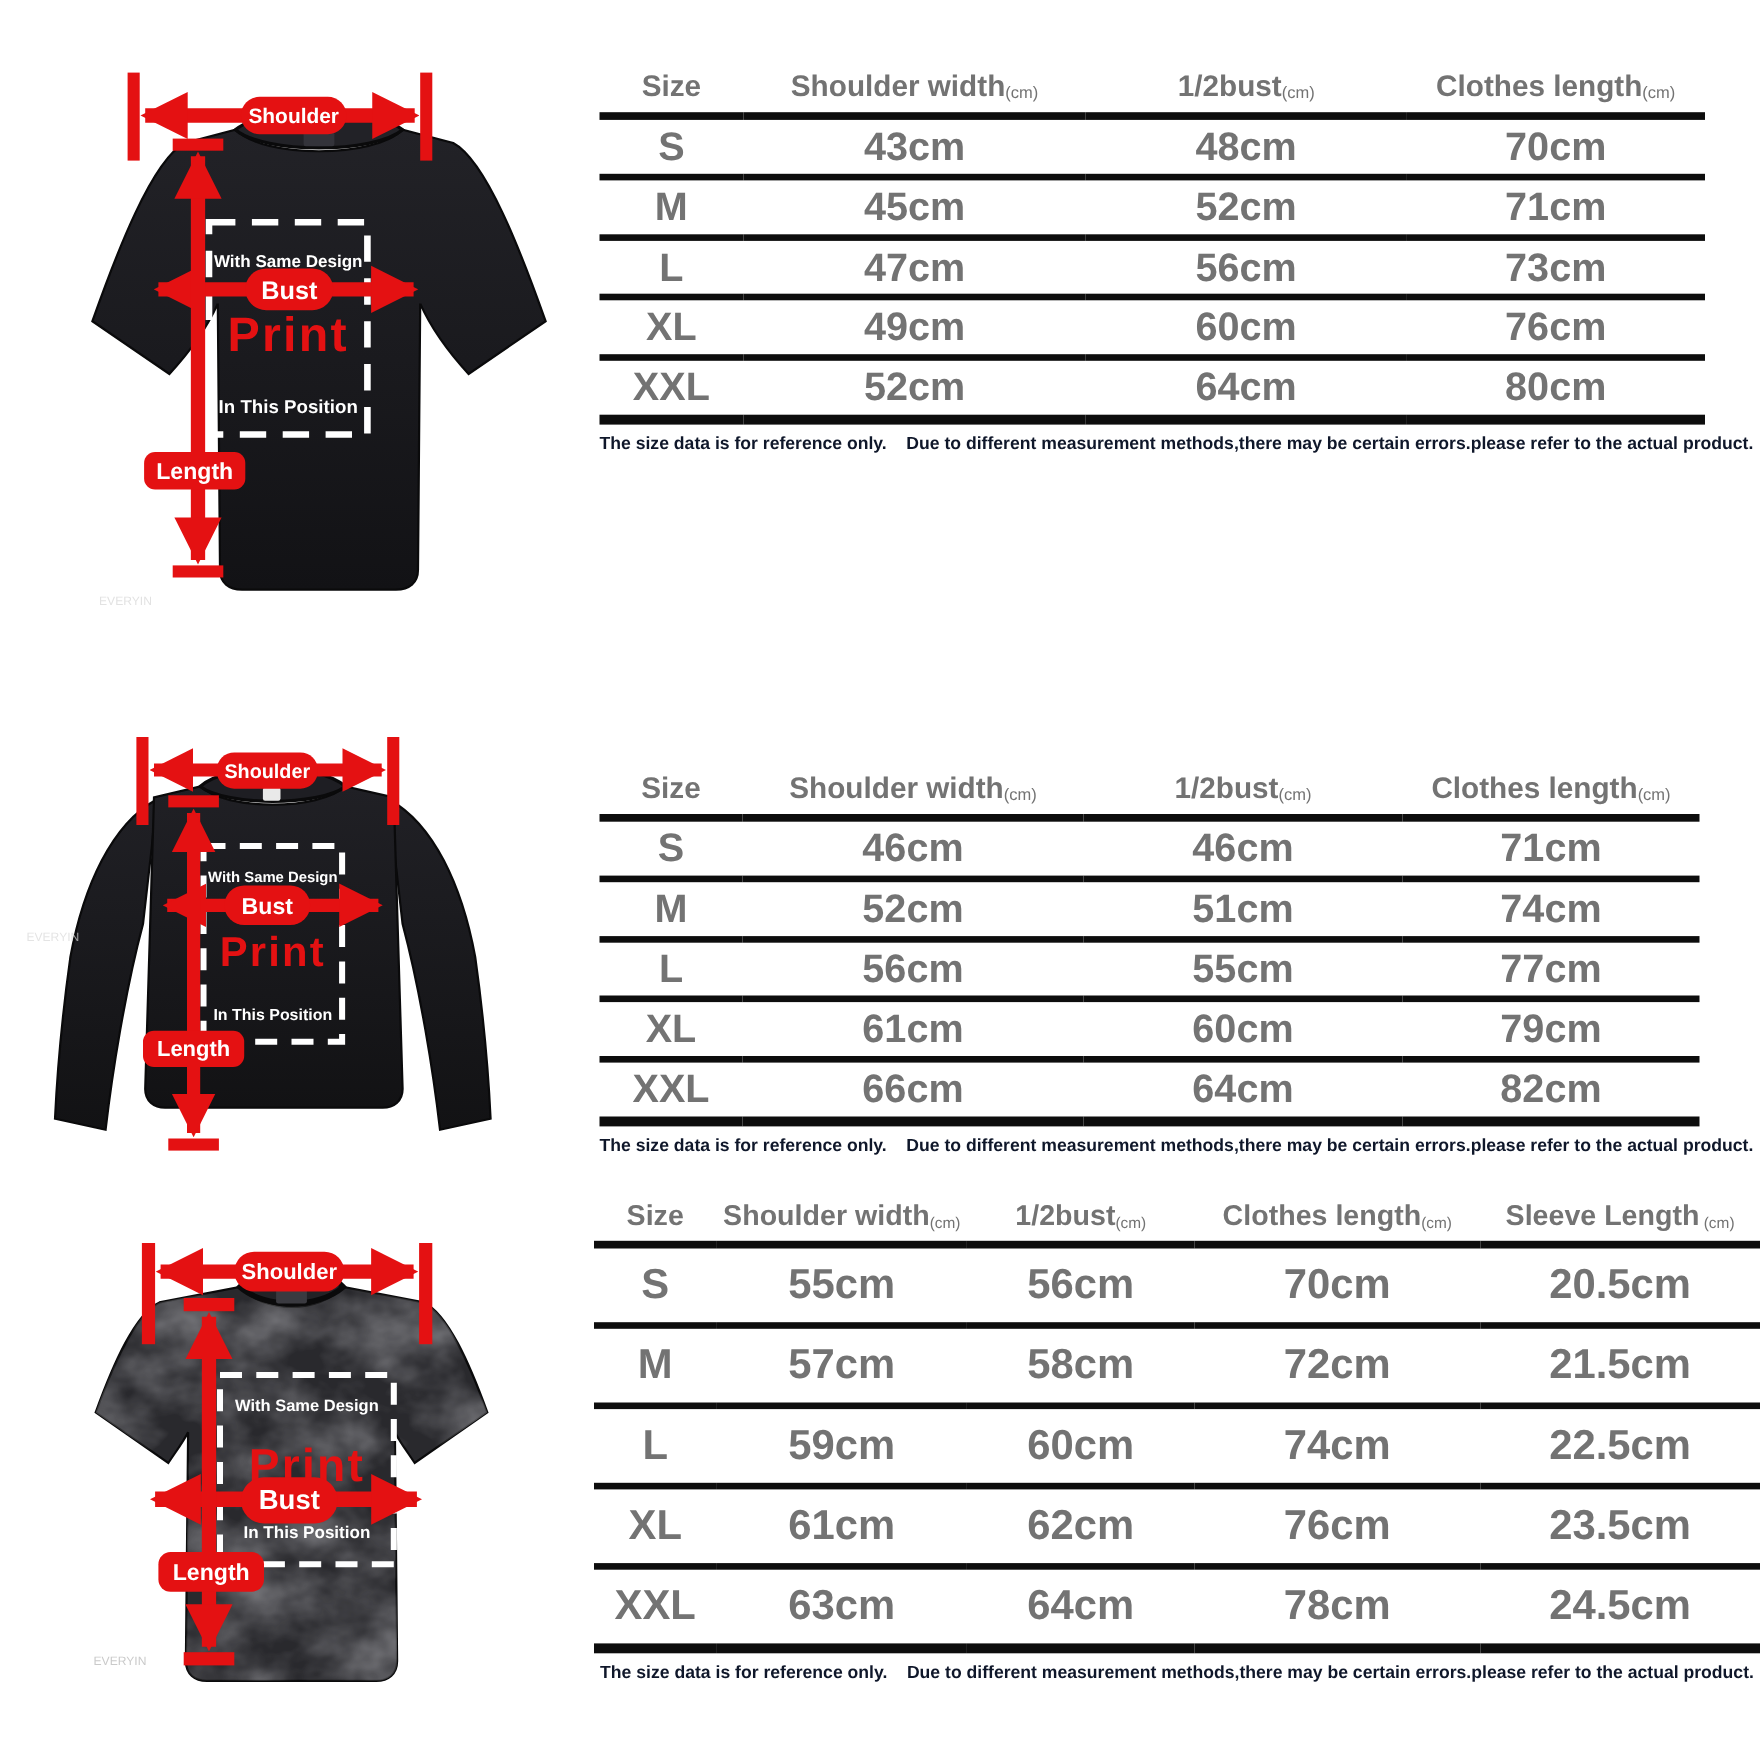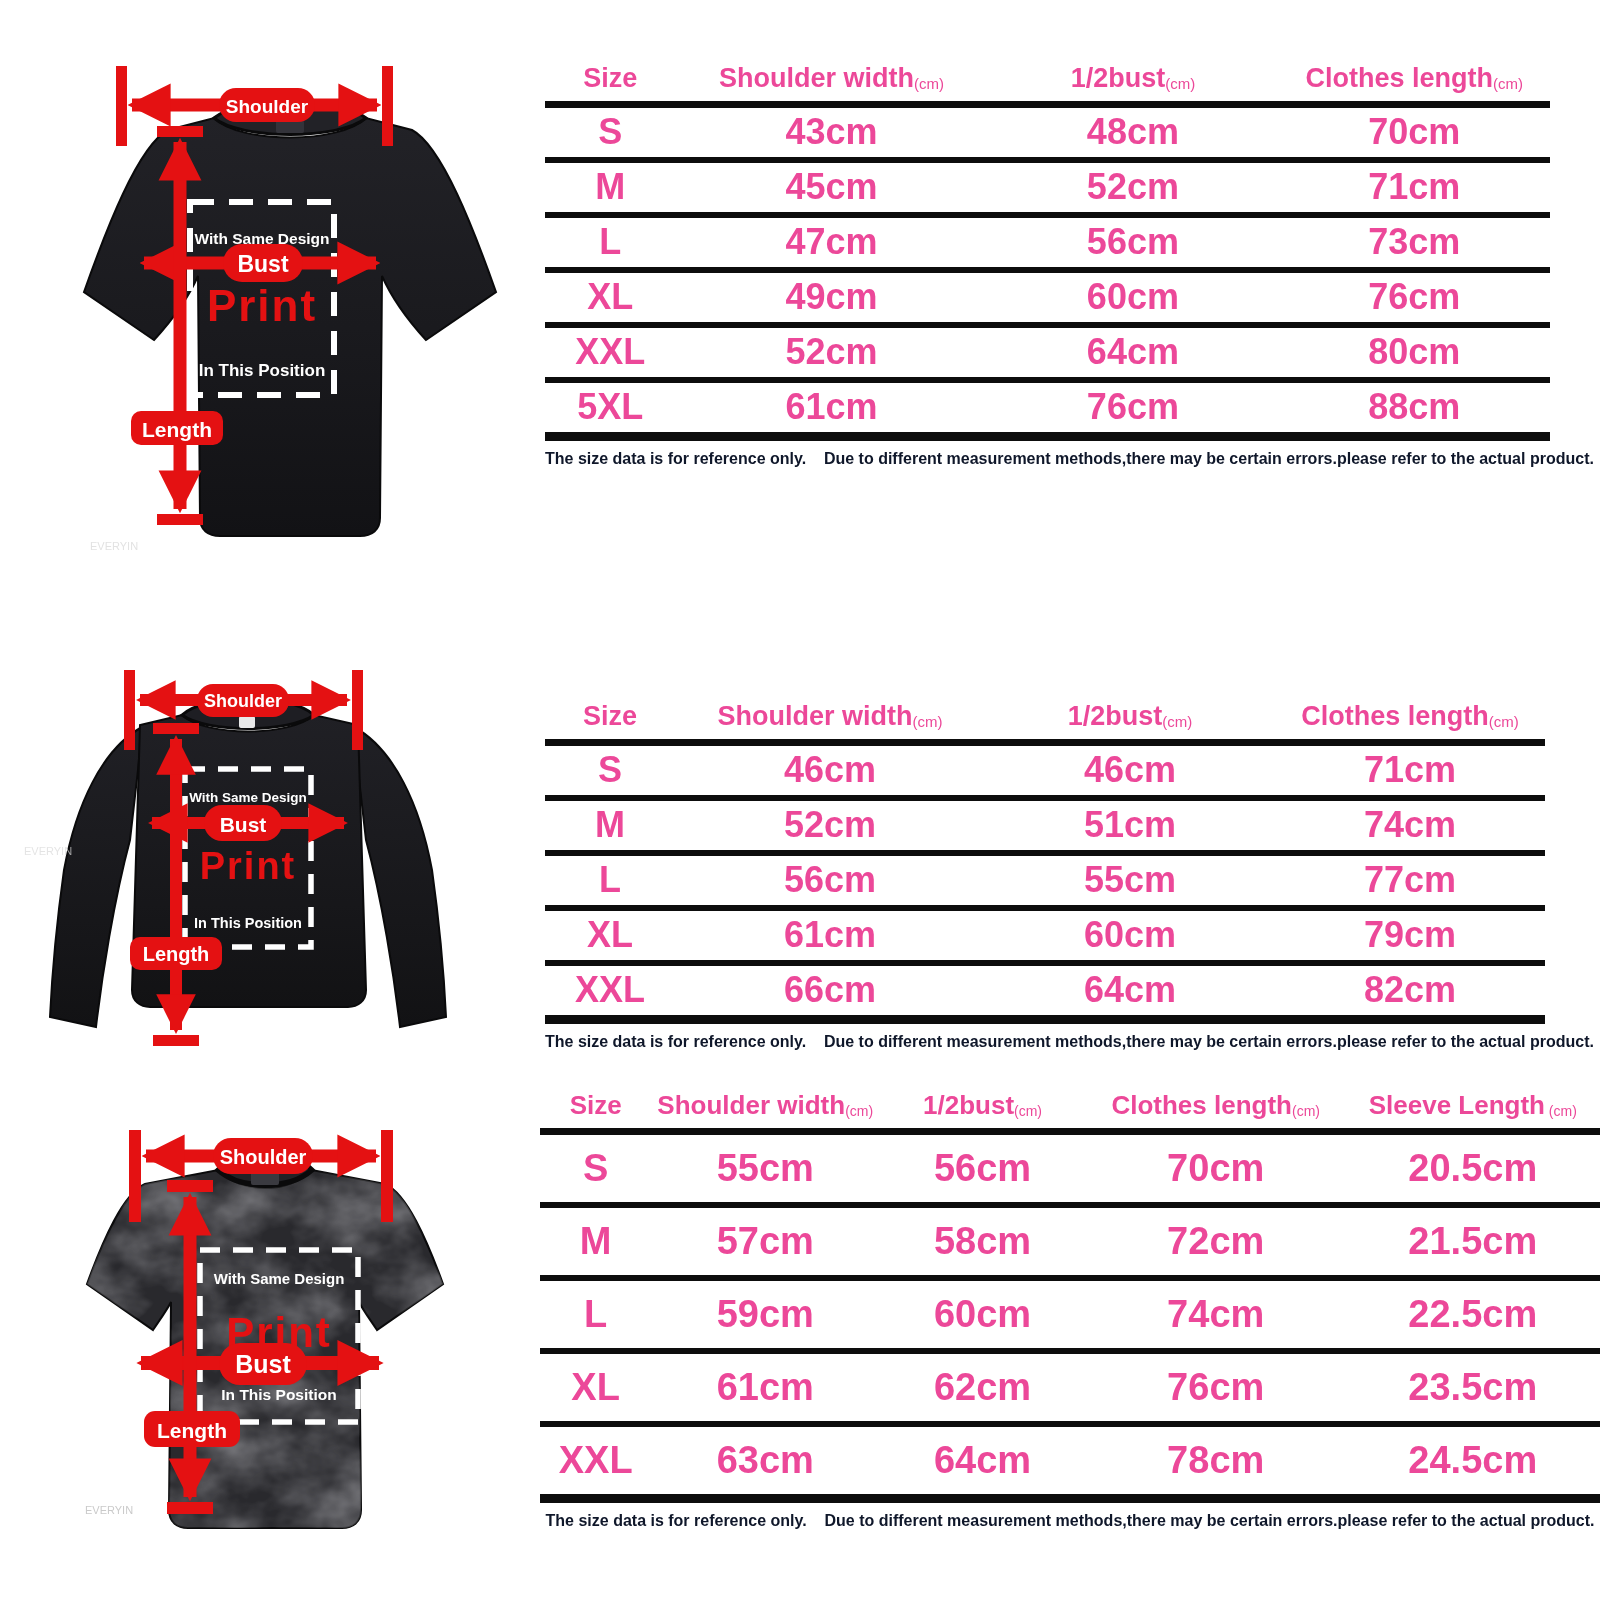--- a/index.html
+++ b/index.html
@@ -2,21 +2,21 @@
 <html><head>
 <meta charset="utf-8">
 <style>
   html,body{margin:0;padding:0;background:#fff;}
   body{width:1600px;height:1600px;position:relative;font-family:"Liberation Sans",sans-serif;color:#161616;}
   .canvas{position:absolute;left:0;top:0;width:1600px;height:1600px;background:#ffffff;overflow:hidden;}
   .shirt{position:absolute;}
   .shirt svg{display:block;width:100%;height:100%;}
   svg{font-family:"Liberation Sans",sans-serif;font-weight:700;}
   .tcol{position:absolute;}
-  table.size-table{width:100%;border-collapse:collapse;color:#ec4899;table-layout:fixed;}
+  table.size-table{width:100%;border-collapse:collapse;color:#737373;table-layout:fixed;}
   table.size-table th{font-weight:700;text-align:center;padding:4px 0 9px;line-height:1.05;}
   table.size-table td{font-weight:700;text-align:center;line-height:1.08;}
   .t12 th{font-size:27px;}
   .t12 td{font-size:36px;padding:5px 0;}
   .t3  th{font-size:26px;}
   .t3  td{font-size:38px;padding:13px 0;}
   table.size-table thead tr{border-bottom:7px solid #0d0d0d;}
   table.size-table tbody tr{border-bottom:6px solid #0d0d0d;}
   table.size-table tbody tr:last-child{border-bottom:9px solid #0d0d0d;}
   .unit{font-size:15px;font-weight:400;vertical-align:-2px;letter-spacing:0;}
@@ -118,26 +118,20 @@
             <td>49cm</td>
             <td>60cm</td>
             <td>76cm</td>
           </tr>
           <tr>
             <td>XXL</td>
             <td>52cm</td>
             <td>64cm</td>
             <td>80cm</td>
           </tr>
-          <tr>
-            <td>5XL</td>
-            <td>61cm</td>
-            <td>76cm</td>
-            <td>88cm</td>
-          </tr>
         </tbody>
       </table>
     <p class="disclaimer">The size data is for reference only.    Due to different measurement methods,there may be certain errors.please refer to the actual product.</p>
   </div>
 
   <div class="shirt" style="left:18px;top:645px;width:450px;height:410px;">
     <svg viewBox="0 0 450 410">
       <defs>
         <linearGradient id="g2" x1="0" y1="0" x2="0" y2="1">
           <stop offset="0" stop-color="#202025"></stop>

